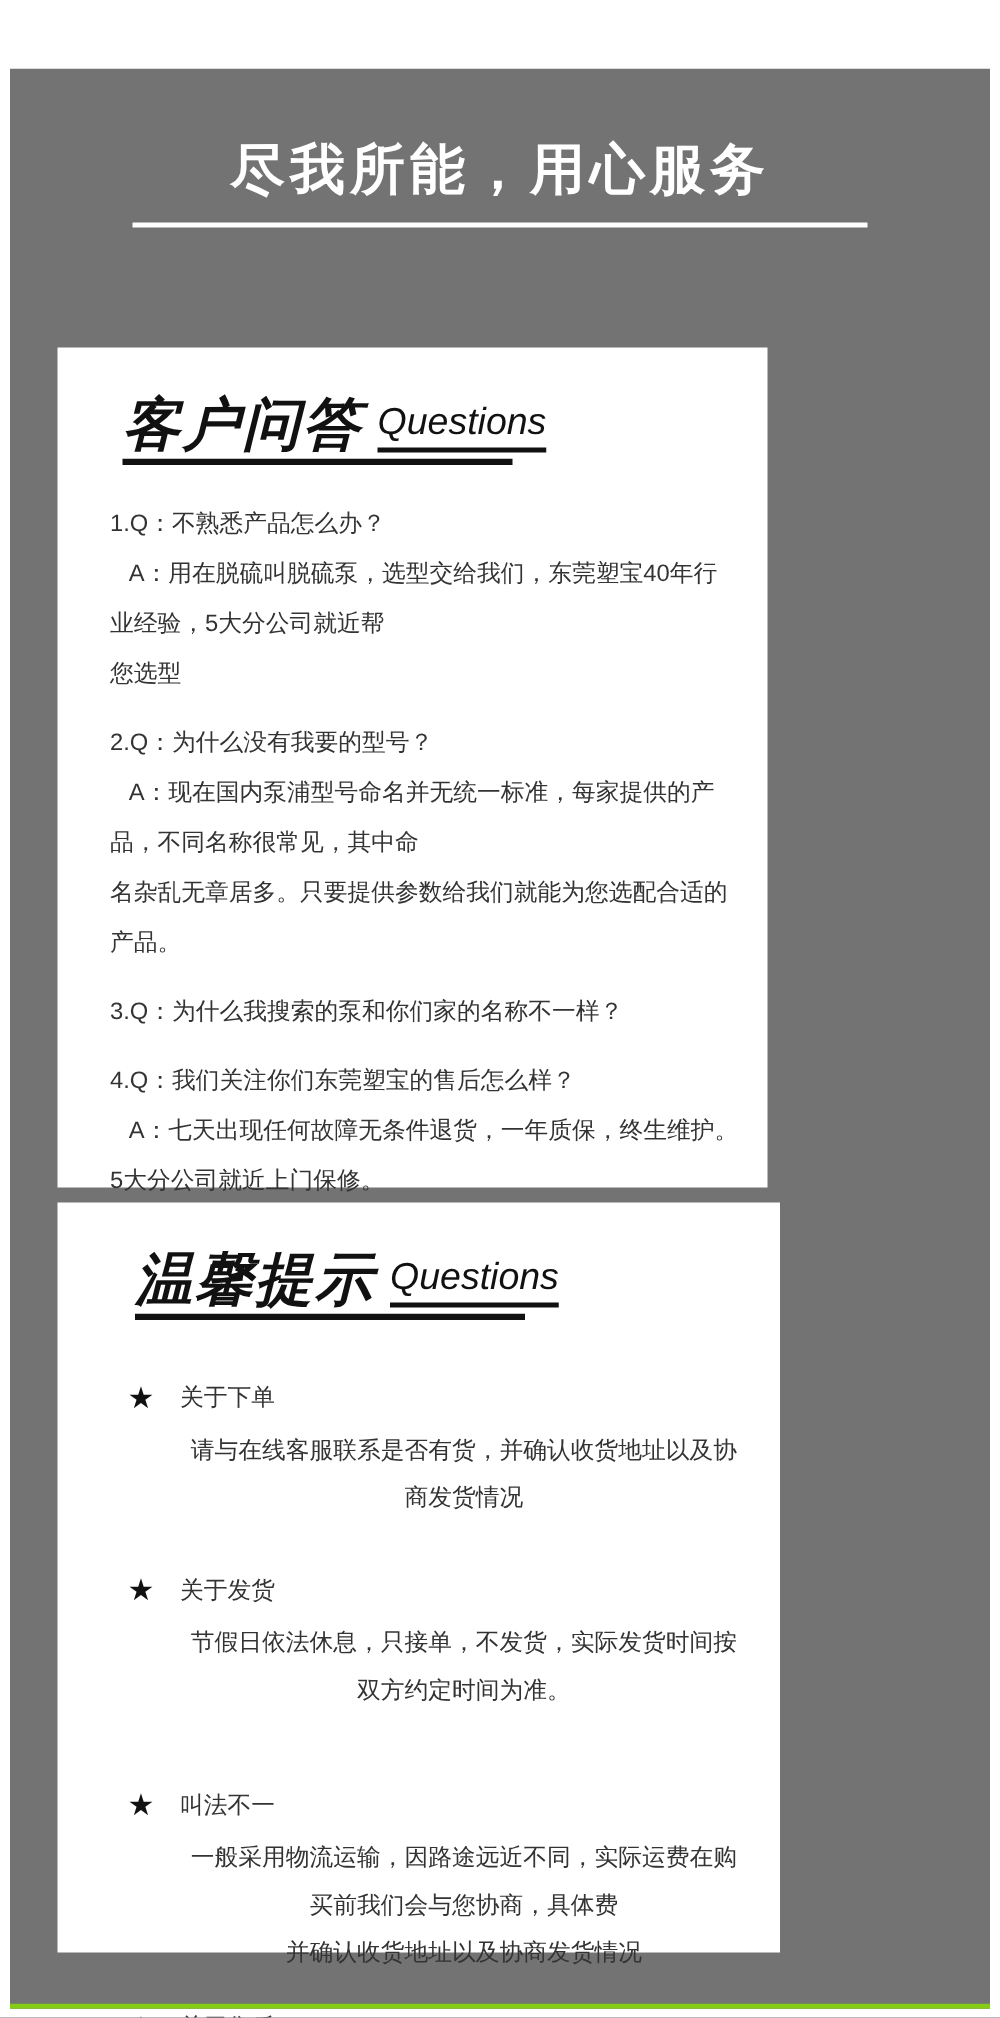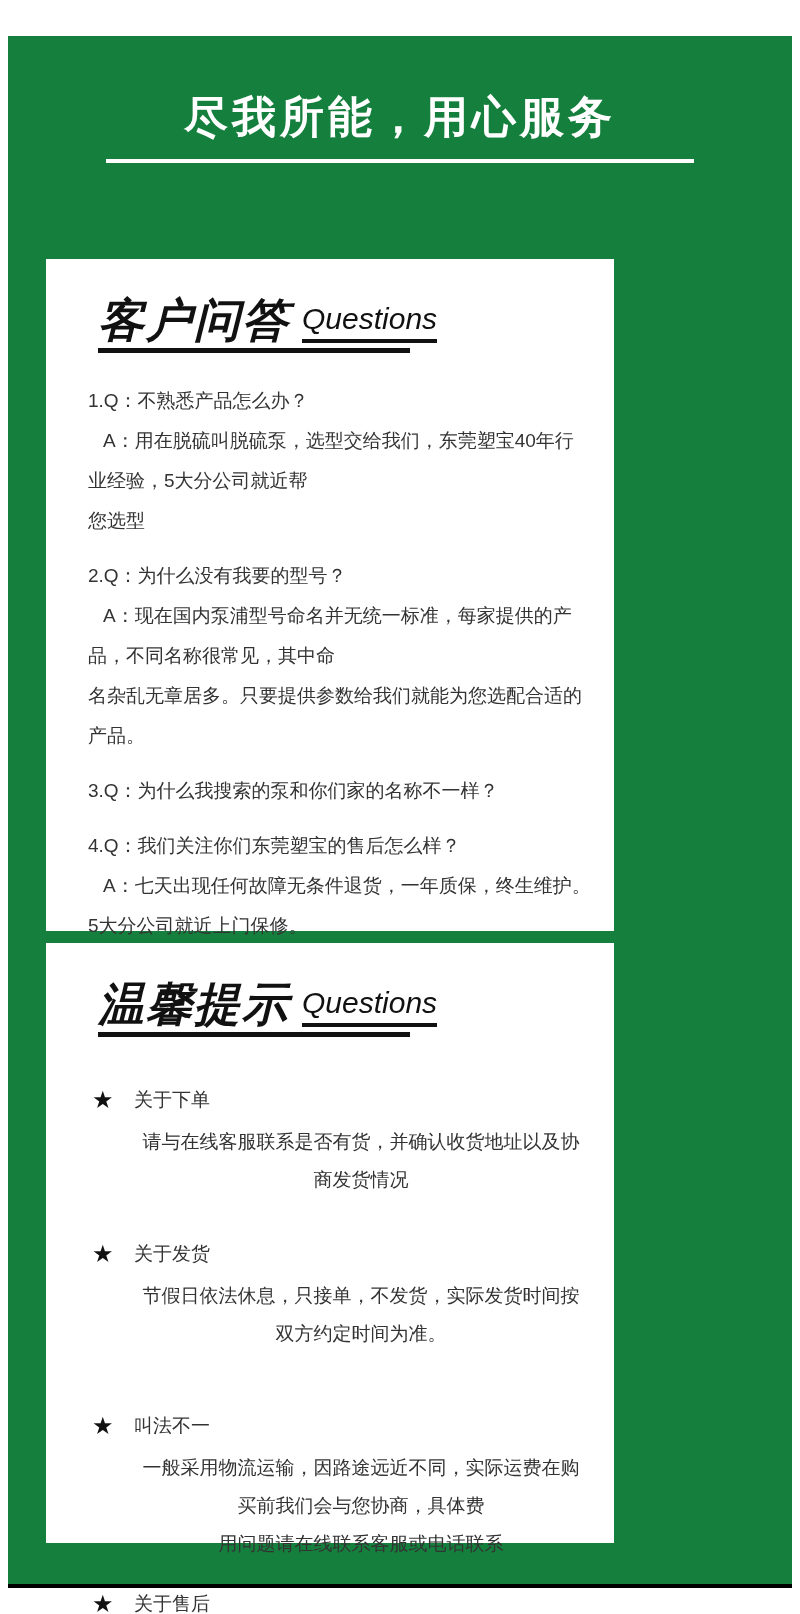--- a/index.html
+++ b/index.html
@@ -4,42 +4,42 @@
 <style>
   html,body{margin:0;padding:0;}
   body{
     width:800px;height:1614px;
     background:#ffffff;
     font-family:"Liberation Sans","DejaVu Sans",sans-serif;
     position:relative;
     -webkit-font-smoothing:antialiased;
   }
   .blue-panel{
-    position:absolute;left:8px;top:36px;
+    position:absolute;left:8px;top:55px;
     width:784px;height:1548px;
-    background:#15803d;
-    border-bottom:4px solid #000000;
+    background:#737373;
+    border-bottom:4px solid #84cc16;
   }
   
   .banner{padding-top:56px;text-align:center;color:#ffffff;}
   .banner-title{
     font-size:44px;font-weight:800;letter-spacing:4px;
     line-height:1.15;
   }
   .banner-underline{
     width:588px;height:4px;background:#ffffff;
     margin:16px auto 0;
   }
   
   .card{
     position:absolute;left:38px;width:568px;
     background:#ffffff;
   }
   .card-qa{top:223px;height:672px;}
-  .card-reminder{top:907px;height:600px;}
+  .card-reminder{top:907px;height:600px;padding-left:10px;}
   
   .heading{
     display:flex;align-items:flex-end;gap:12px;
     margin:38px 0 0 52px;color:#111111;
   }
   .heading-zh{
     font-size:46px;font-weight:900;font-style:italic;
     letter-spacing:2px;line-height:1;white-space:nowrap;
   }
   .heading-en{
@@ -135,21 +135,21 @@
       </div>
       <div class="rem-item">
         <span class="rem-star">★</span>
         <div class="rem-title">关于发货</div>
         <div class="rem-desc">节假日依法休息，只接单，不发货，实际发货时间按双方约定时间为准。</div>
       </div>
       <div class="rem-item">
         <span class="rem-star">★</span>
         <div class="rem-title">叫法不一</div>
         <div class="rem-desc">一般采用物流运输，因路途远近不同，实际运费在购买前我们会与您协商，具体费
-用问题请在线联系客服或电话联系</div>
+并确认收货地址以及协商发货情况</div>
       </div>
       <div class="rem-item">
         <span class="rem-star">★</span>
         <div class="rem-title">关于售后</div>
         <div class="rem-desc">产品出货期前均经过严格的质检流程，确保产品质量，如收到货有产品问题请及时
 与我们联系。</div>
       </div>
     </div>
   </div>
 

